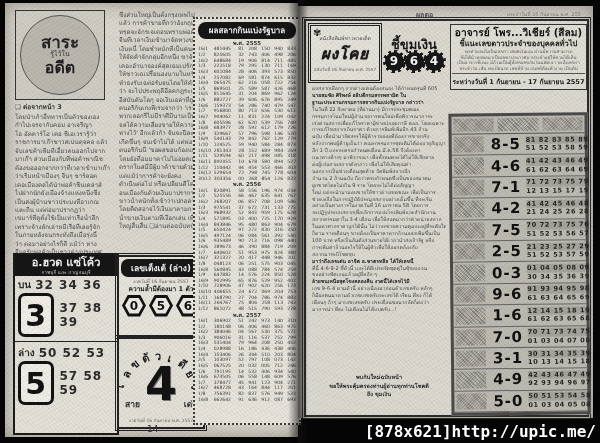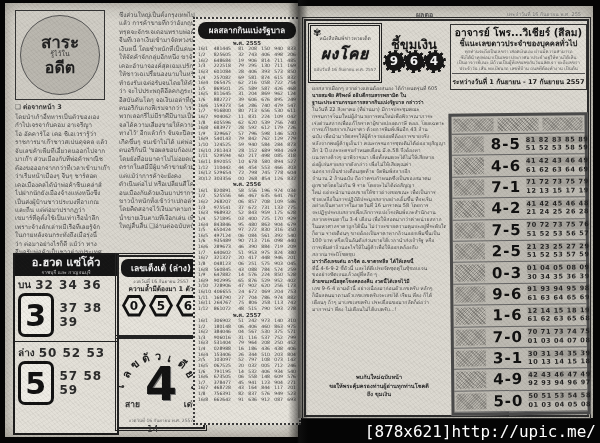--- a/index.html
+++ b/index.html
@@ -8,21 +8,21 @@
   
   .page{position:absolute;background:#d9d6ce;box-shadow:inset 0 0 18px rgba(90,85,75,.55);}
   .page::after{content:"";position:absolute;inset:0;pointer-events:none;
     background:repeating-linear-gradient(47deg,rgba(60,55,50,.05) 0 1px,transparent 1px 3px),
                repeating-linear-gradient(-31deg,rgba(60,55,50,.04) 0 1px,transparent 1px 4px);}
   .page-left{left:5px;top:3px;width:293px;height:434px;}
   .page-right{left:298px;top:6px;width:295px;height:412px;background:#d6d3cb;}
   .gutter{position:absolute;left:288px;top:0;width:20px;height:443px;
     background:linear-gradient(90deg,rgba(0,0,0,0) 0%,rgba(0,0,0,.45) 45%,rgba(20,20,20,.6) 55%,rgba(0,0,0,0) 100%);z-index:5;}
   .watermark{position:absolute;right:4px;bottom:2px;color:#fff;font-family:"DejaVu Sans Mono",monospace;
-    font-weight:normal;font-size:16px;letter-spacing:0;z-index:9;}
+    font-weight:bold;font-size:16px;letter-spacing:0;z-index:9;}
   
   .tiny-lines div{font-size:6.2px;line-height:8.45px;color:#4a4a4a;white-space:nowrap;overflow:hidden;}
   .noise{background:repeating-linear-gradient(45deg,rgba(0,0,0,.22) 0 1px,transparent 1px 3px),
                   repeating-linear-gradient(-45deg,rgba(0,0,0,.16) 0 1px,transparent 1px 2px);}
   
   .sara-logo{position:absolute;left:10px;top:7px;width:88px;height:88px;border:1px solid #333;
     background:#cfccc4;display:flex;align-items:center;justify-content:center;}
   .sara-circle{width:78px;height:78px;border-radius:50%;background:#bab7af;border:1px solid #555;
     display:flex;flex-direction:column;align-items:center;justify-content:center;text-align:center;}
   .sara-l1{font-size:17px;font-weight:bold;color:#222;line-height:16px;}

